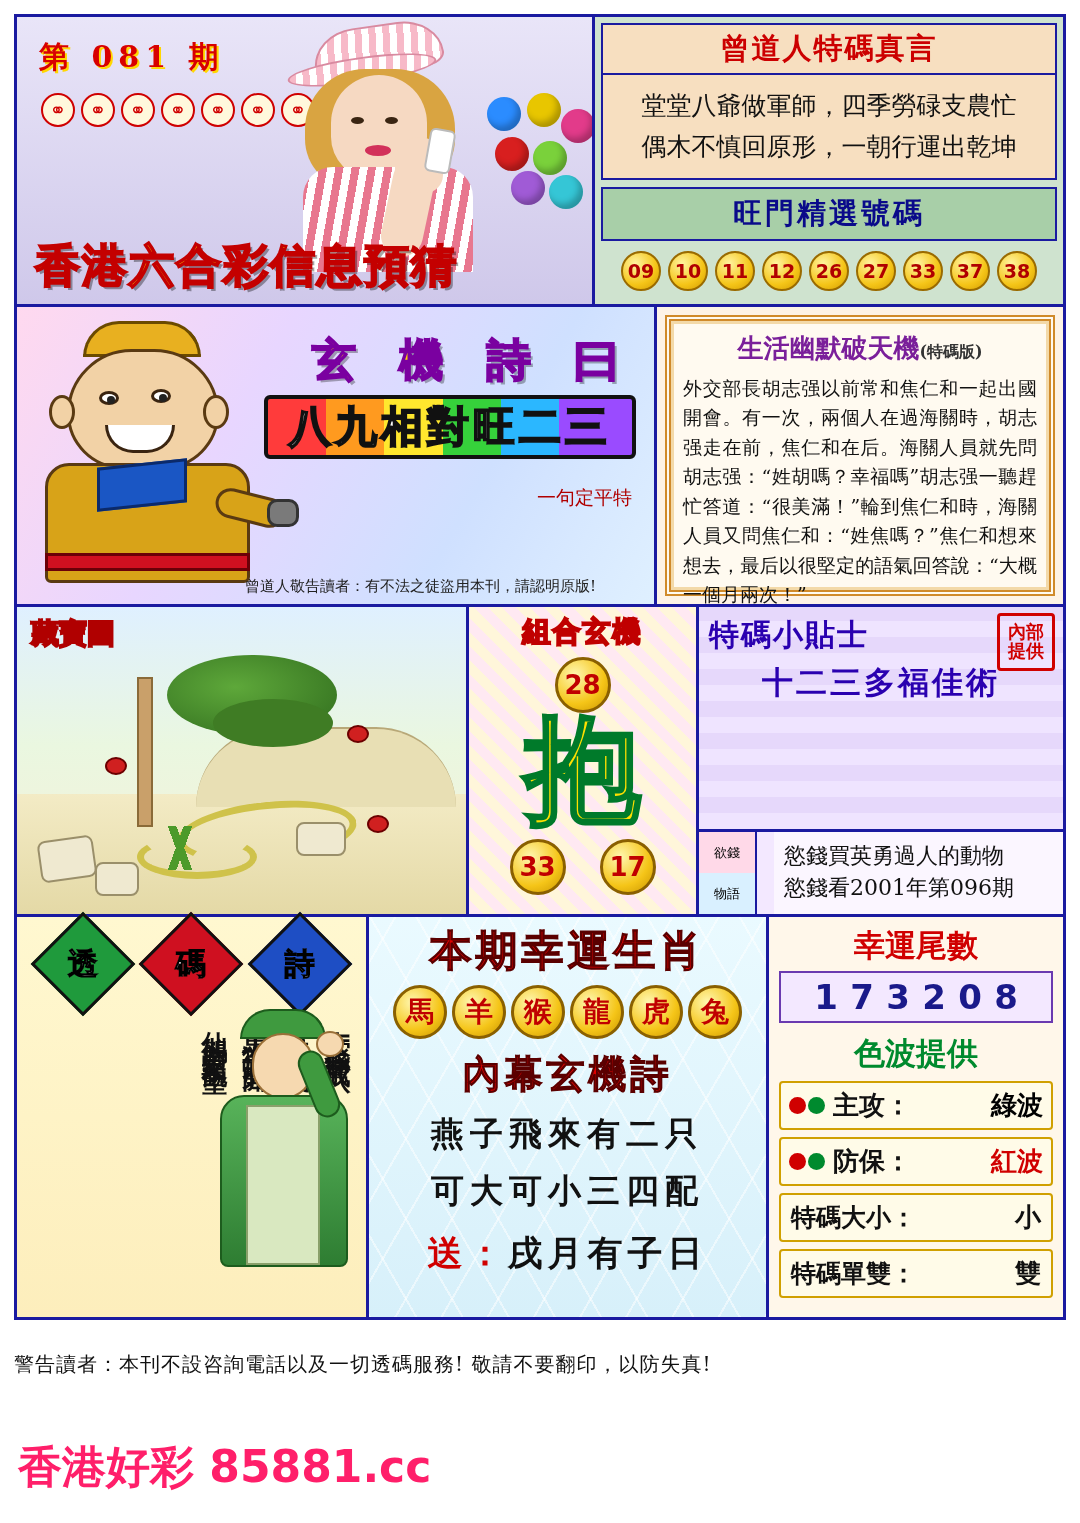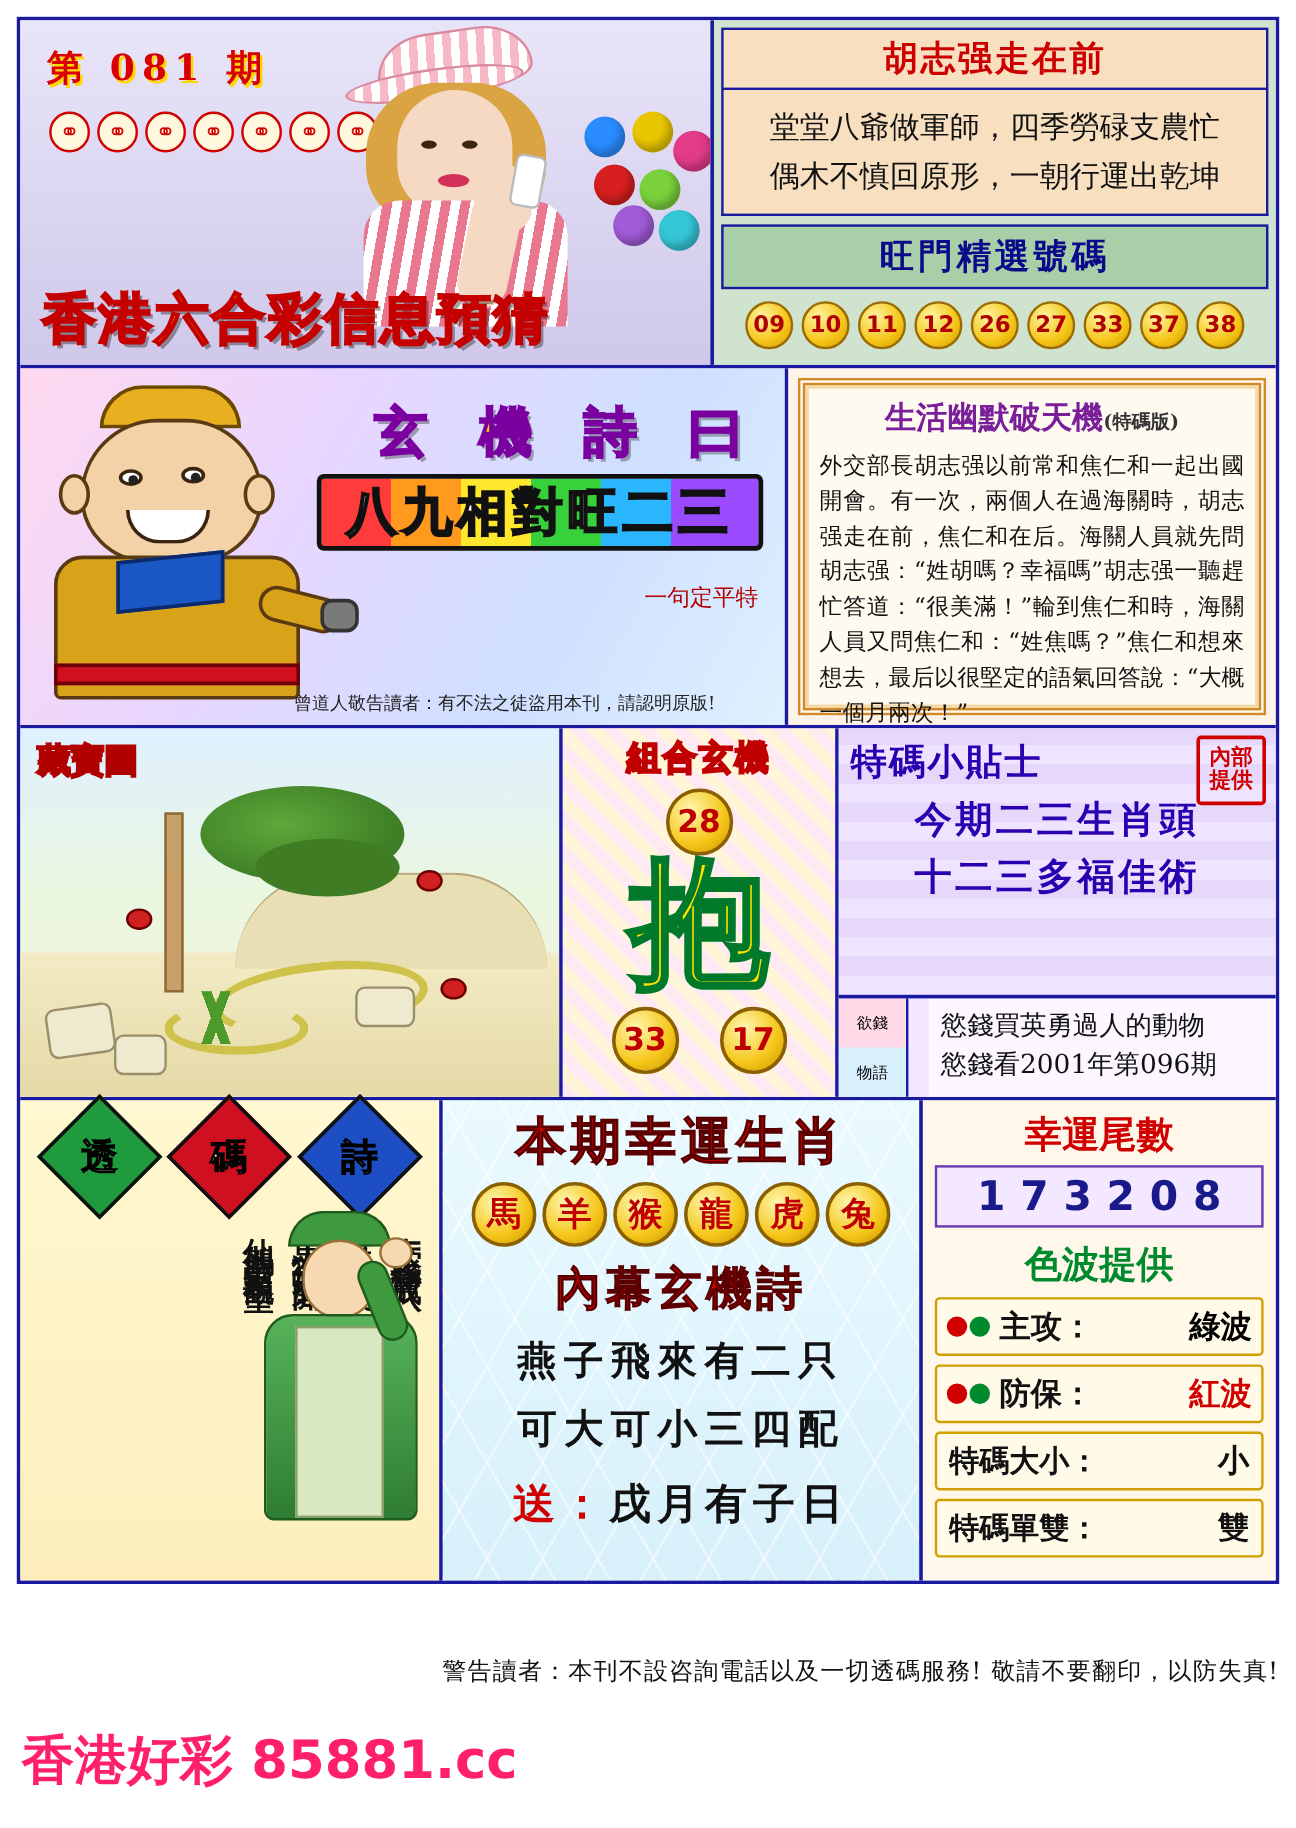--- a/index.html
+++ b/index.html
@@ -419,21 +419,21 @@
   .row-plain {
     display: flex; align-items: center; margin: 0 10px 7px 10px;
     border: 2px solid #d0a000; background: #fffbe8; padding: 5px 10px; border-radius: 4px;
   }
   .row-plain .wave-label { font-size: 25px; }
   .row-plain .wave-value { font-size: 26px; color: #111; }
 
   
   .footer {
     position: relative; height: 64px; background: #fff;
-    display: flex; align-items: flex-end; justify-content: flex-end; margin-top: 28px;
+    display: flex; align-items: flex-end; justify-content: flex-start;
   }
   .footer-note {
     font-family: "DejaVu Serif", serif; font-size: 20px; color: #111;
     padding-bottom: 6px; letter-spacing: 1px;
   }
   .watermark {
     position: absolute; left: 18px; bottom: 26px; z-index: 20;
     font-family: "DejaVu Sans", sans-serif; font-size: 44px; font-weight: bold;
     color: #ff1f6a; text-shadow: 2px 2px 0 rgba(255,255,255,.8);
     white-space: nowrap;
@@ -485,21 +485,21 @@
           <div class="lb" style="left:8px;top:40px;background:#d81f1f;"></div>
           <div class="lb" style="left:46px;top:44px;background:#7ad13b;"></div>
           <div class="lb" style="left:24px;top:74px;background:#a05bd6;"></div>
           <div class="lb" style="left:62px;top:78px;background:#35c6d6;"></div>
         </div>
 
         <div class="catchline">香港六合彩信息預猜</div>
       </div>
 
       <div class="topright">
-        <div class="tr-title">胡志强走在前</div>
+        <div class="tr-title">曾道人特碼真言</div>
         <div class="tr-poem">
           <div>堂堂八爺做軍師，四季勞碌支農忙</div>
           <div>偶木不慎回原形，一朝行運出乾坤</div>
         </div>
         <div class="tr-sub">旺門精選號碼</div>
         <div class="tr-nums">
           <div class="num-ball">09</div>
           <div class="num-ball">10</div>
           <div class="num-ball">11</div>
           <div class="num-ball">12</div>
@@ -574,21 +574,20 @@
         <div class="combo-bottom">
           <div class="combo-ball">33</div>
           <div class="combo-ball">17</div>
         </div>
       </div>
 
       <div class="tips">
         <div class="tips-box">
           <div class="tips-stamp">內部提供</div>
           <div class="tips-title">特碼小貼士</div>
-          <div class="tips-line">今期二三生肖頭</div>
           <div class="tips-line">十二三多福佳術</div>
         </div>
         <div class="wish-row">
           <div class="wish-left">
             <div class="wl1">欲錢</div>
             <div class="wl2">物語</div>
           </div>
           <div class="wish-right">
             <div>慾錢買英勇過人的動物</div>
             <div>慾錢看2001年第096期</div>

